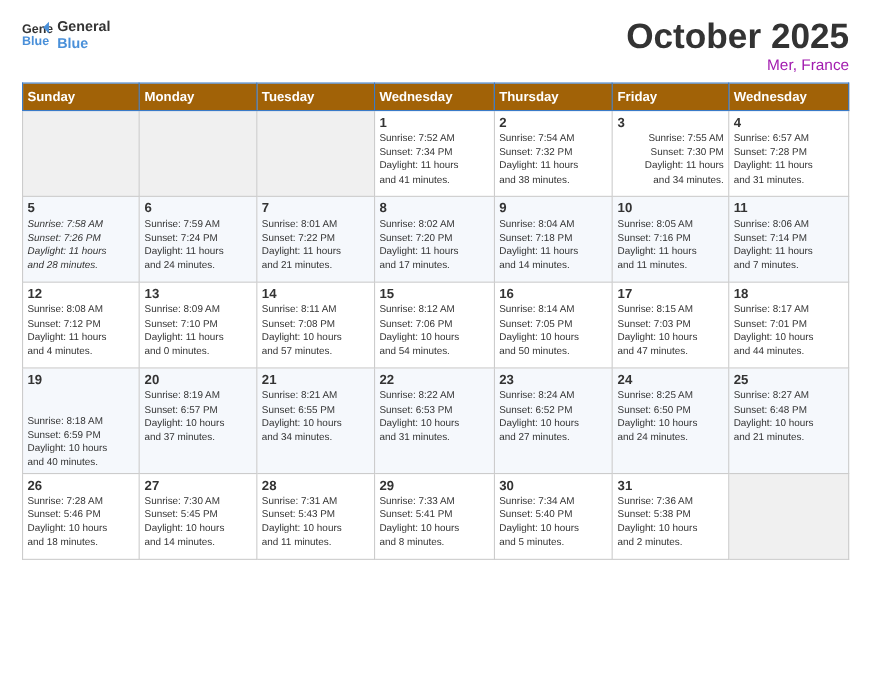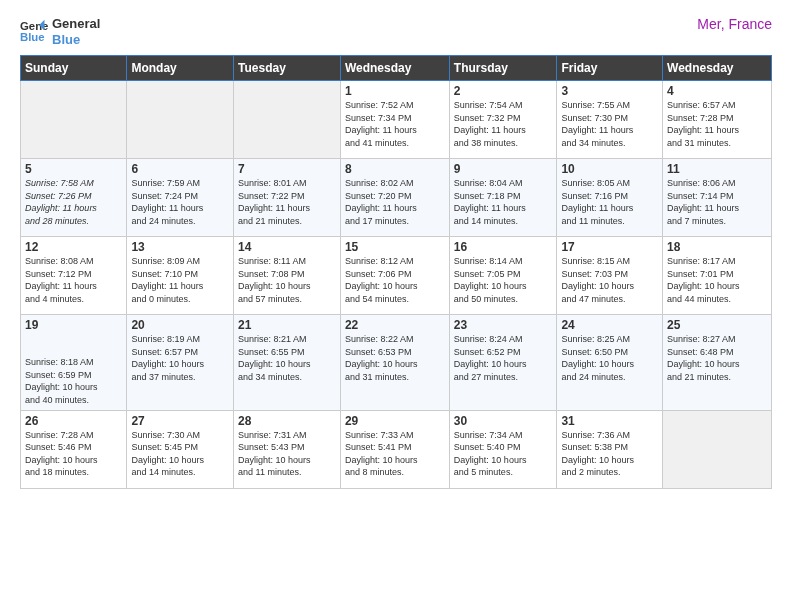--- a/index.html
+++ b/index.html
@@ -40,21 +40,21 @@
     }
     .location {
       font-size: 14px;
       color: #a21caf;
     }
     .calendar {
       width: 100%;
       border-collapse: collapse;
     }
     .calendar th {
-      background: #404040;
+      background: #a16207;
       color: #fff;
       font-size: 12px;
       font-weight: bold;
       padding: 5px 4px;
       text-align: left;
       border: 1px solid #3a7bc8;
     }
     .calendar td {
       vertical-align: top;
       border: 1px solid #ccc;
@@ -95,20 +95,21 @@
         <polygon points="22,8 28,2 28,14" fill="#4a90d9"></polygon>
       </svg>
       <div>
         <div style="font-size:13px; font-weight:bold; color:#333; line-height:1.2;">
           <span style="color:#333;">General</span><br>
           <span style="color:#4a90d9;">Blue</span>
         </div>
       </div>
     </div>
     <div class="title-block">
+      <div class="month-title">October 2025</div>
       <div class="location">Mer, France</div>
     </div>
   </div>
 
   <table class="calendar">
     <thead>
       <tr>
         <th>Sunday</th>
         <th>Monday</th>
         <th>Tuesday</th>
@@ -132,21 +133,21 @@
           </td>
           <td>
             <span class="day-number">2</span>
             <div class="day-info" style="white-space: pre-line;">Sunrise: 7:54 AM
 Sunset: 7:32 PM
 Daylight: 11 hours
 and 38 minutes.</div>
           </td>
           <td>
             <span class="day-number">3</span>
-            <div class="day-info" style="white-space: pre-line;">Sunrise: 7:55 AM
+            <div class="day-info" style="white-space: pre-line; text-align: right;">Sunrise: 7:55 AM
 Sunset: 7:30 PM
 Daylight: 11 hours
 and 34 minutes.</div>
           </td>
           <td>
             <span class="day-number">4</span>
             <div class="day-info" style="white-space: pre-line;">Sunrise: 6:57 AM
 Sunset: 7:28 PM
 Daylight: 11 hours
 and 31 minutes.</div>

